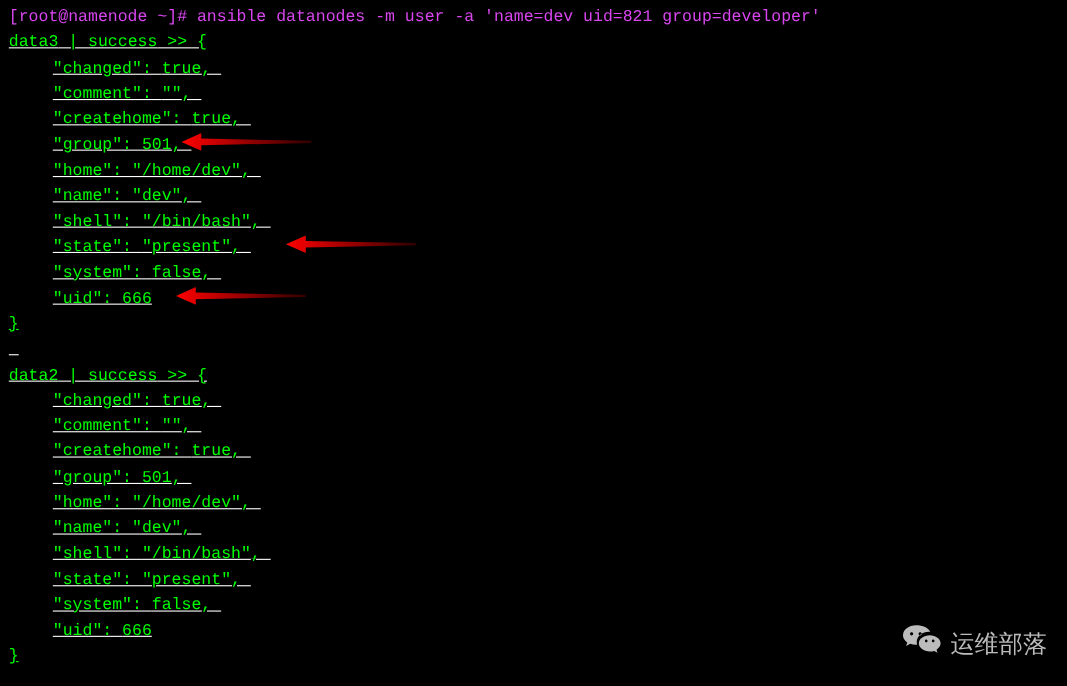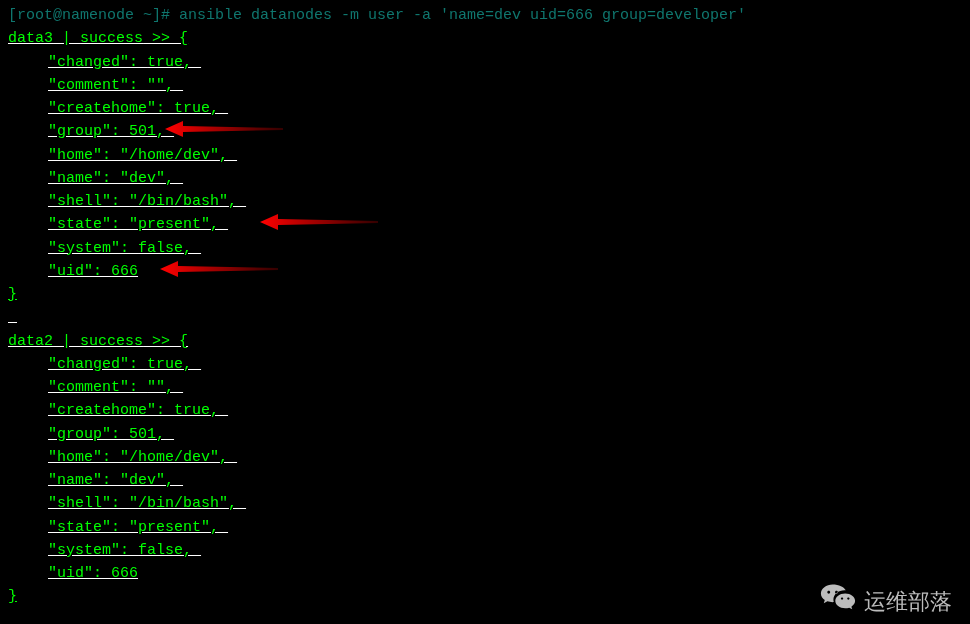--- a/index.html
+++ b/index.html
@@ -15,53 +15,53 @@
       color: #fff;
       width: 970px;
       height: 624px;
       padding: 4px 8px;
       position: relative;
       overflow: hidden;
     }
     .prompt-line {
       white-space: pre;
     }
-    .white { color: #0f766e; }
+    .white { color: #d946ef; }
     .green { color: #00ff00; }
     .json-line {
       white-space: pre;
       text-decoration: underline;
     }
     .indent { padding-left: 40px; }
     .arrow {
       position: absolute;
       pointer-events: none;
     }
     .watermark {
       position: absolute;
-      bottom: 2px;
+      bottom: 18px;
       right: 18px;
       display: flex;
       align-items: center;
       gap: 8px;
       color: #ddd;
       font-family: "Microsoft YaHei", "PingFang SC", sans-serif;
       font-size: 22px;
       opacity: 0.85;
     }
     .watermark svg {
       width: 36px;
       height: 30px;
       fill: #ddd;
     }
   </style>
 </head>
 <body>
 
-<div class="prompt-line"><span class="white">[root@namenode ~]# </span><span class="white">ansible datanodes -m user -a 'name=dev uid=666 group=developer'</span></div>
+<div class="prompt-line"><span class="white">[root@namenode ~]# </span><span class="white">ansible datanodes -m user -a 'name=dev uid=821 group=developer'</span></div>
 
 <div>
   <div class="json-line"><span class="green">data3</span><span class="green"> | </span><span class="green">success</span><span class="green"> &gt;&gt; {</span></div>
   <div class="json-line indent"><span class="green">"changed": </span><span class="green">true</span><span class="green">, </span></div>
   <div class="json-line indent"><span class="green">"comment": </span><span class="green">""</span><span class="green">, </span></div>
   <div class="json-line indent"><span class="green">"createhome": </span><span class="green">true</span><span class="green">, </span></div>
   <div class="json-line indent"><span class="green">"group": </span><span class="green">501</span><span class="green">, </span></div>
   <div class="json-line indent"><span class="green">"home": </span><span class="green">"/home/dev"</span><span class="green">, </span></div>
   <div class="json-line indent"><span class="green">"name": </span><span class="green">"dev"</span><span class="green">, </span></div>
   <div class="json-line indent"><span class="green">"shell": </span><span class="green">"/bin/bash"</span><span class="green">, </span></div>

